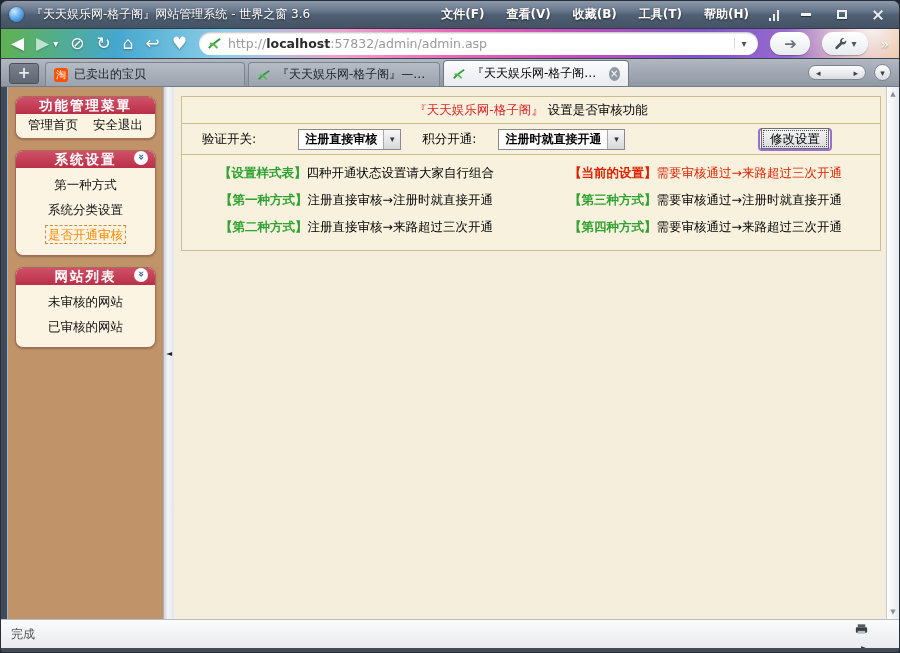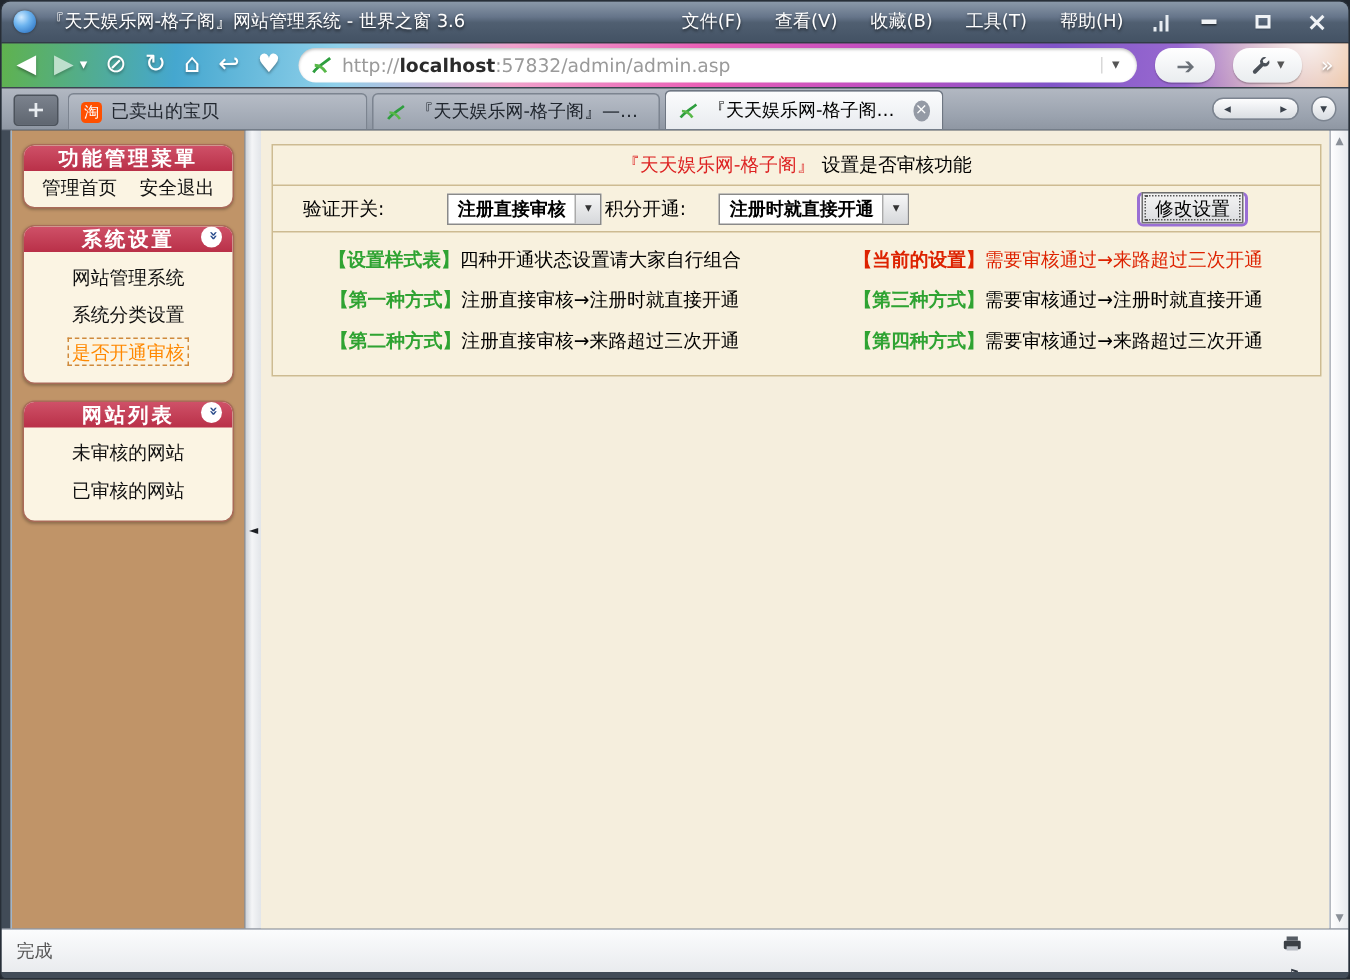--- a/index.html
+++ b/index.html
@@ -8,21 +8,21 @@
     background:#414b57; border-radius:7px 7px 4px 4px; overflow:hidden; border:1px solid #272e37; }
 
   
   .titlebar { height:28px; flex:0 0 28px; display:flex; align-items:center; padding:0 8px 0 8px;
     background:linear-gradient(180deg,#8b99a9 0%,#66758a 38%,#505f71 52%,#435264 100%);
     border-bottom:1px solid #323b46; color:#fff; font-size:12px; }
   .win-favicon { width:15px; height:15px; border-radius:50%;
     background:radial-gradient(circle at 35% 30%, #cfeaff 0%, #6db4ef 40%, #1d63b8 100%);
     box-shadow:0 0 2px rgba(0,0,0,.5); margin-right:7px; flex:0 0 15px; }
   .win-title { text-shadow:0 1px 2px rgba(0,0,0,.6); white-space:nowrap; }
-  .menubar { margin-left:auto; display:flex; gap:22px; margin-right:20px; }
+  .menubar { margin-left:auto; display:flex; gap:22px; margin-right:20px;font-weight:bold; }
   .menubar span { cursor:default; text-shadow:0 1px 2px rgba(0,0,0,.6); }
   .signal { display:flex; align-items:flex-end; gap:2px; height:12px; margin-right:14px; }
   .signal i { display:block; background:#e8edf2; width:2px; }
   .signal i:nth-child(1){height:3px;} .signal i:nth-child(2){height:7px;} .signal i:nth-child(3){height:11px;}
   .winbtns { display:flex; gap:10px; align-items:center; }
   .winbtn { width:26px; height:16px; display:flex; align-items:center; justify-content:center; }
   .glyph-min { width:10px; height:3px; background:#f0f3f6; box-shadow:0 1px 1px rgba(0,0,0,.5); }
   .glyph-max { width:10px; height:9px; border:2px solid #f0f3f6; box-shadow:0 1px 1px rgba(0,0,0,.4); }
   .glyph-close { position:relative; width:12px; height:12px; }
   .glyph-close::before,.glyph-close::after { content:""; position:absolute; left:5px; top:0; width:2.4px; height:12px; background:#f0f3f6; }
@@ -98,21 +98,21 @@
 
   
   .table { margin:9px 5px 0 7px; border:1px solid #cdbb92; background:#f8f1de; font-size:12.5px; }
   .t-title { height:27px; border-bottom:1px solid #cdbb92; display:flex; align-items:center; justify-content:center; gap:4px; }
   .t-title .site { color:#d22; }
   .t-controls { height:31px; border-bottom:1px solid #cdbb92; display:flex; align-items:center; padding:0 48px 0 20px; }
   .sel { display:inline-flex; align-items:center; height:21px; background:#fff; border:1px solid #8a8a8a; }
   .sel .val { padding:0 6px; font-weight:bold; font-size:12px; white-space:nowrap; }
   .sel .ab { width:17px; align-self:stretch; background:linear-gradient(#f6f6f6,#d6d8db); border-left:1px solid #aaa;
     display:flex; align-items:center; justify-content:center; font-size:9px; color:#333; }
-  .sel1 { margin-left:42px; } .lbl2 { margin-left:2px; } .sel2 { margin-left:22px; }
+  .sel1 { margin-left:42px; } .lbl2 { margin-left:21px; } .sel2 { margin-left:22px; }
   .btn-outer { margin-left:auto; border:2px solid #9a6fd4; border-radius:4px; background:#f6f3fa; padding:1px; }
   .btn-inner { border:1px solid #6e6e6e; background:linear-gradient(#f4f4f4,#dcdde0); padding:2px 8px;
     font-size:12.5px; position:relative; }
   .btn-inner i { position:absolute; inset:1px; border:1px dotted #555; font-style:normal; pointer-events:none; }
   .t-rows { padding:5px 0 9px; }
   .inforow { display:grid; grid-template-columns:1fr 1fr; height:27px; align-items:center; }
   .inforow .cell { text-align:center; white-space:nowrap; }
   .tag { color:#2fa332; font-weight:bold; }
   .redall .tag, .redall .txt { color:#dd2200; }
 
@@ -235,21 +235,21 @@
       </div>
 
       <div class="sbox">
         <div class="sbox-head">
           <span>系统设置</span>
           <span class="chev">
               <span>»</span>
             </span>
         </div>
         <div class="sbox-body">
-          <div class="sitem"><span>网站管理系统</span></div>
+          <div class="sitem"><span>第一种方式</span></div>
           <div class="sitem"><span>系统分类设置</span></div>
           <div class="sitem selected"><span>是否开通审核</span></div>
         </div>
       </div>
 
       <div class="sbox">
         <div class="sbox-head">
           <span>网站列表</span>
           <span class="chev">
               <span>»</span>

